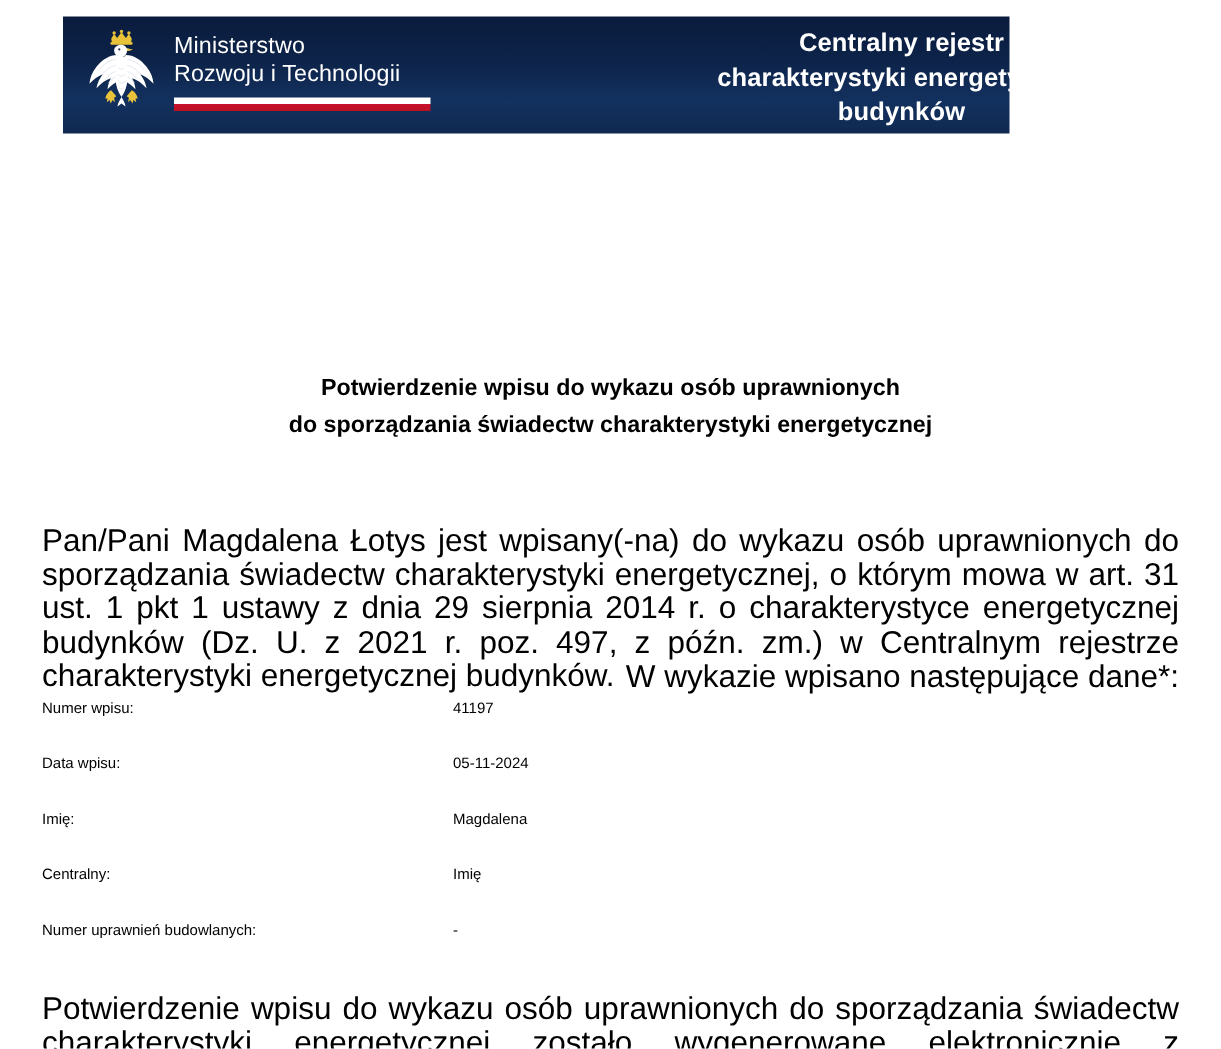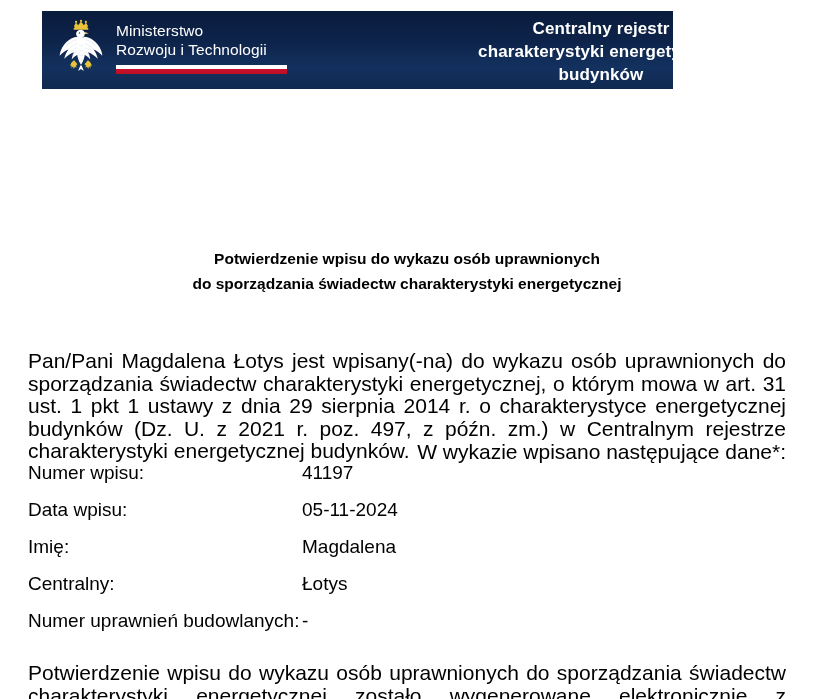--- a/index.html
+++ b/index.html
@@ -113,21 +113,21 @@
 
   
   .data-table {
     position: absolute;
     left: 28px;
     top: 464px;
     width: 560px;
     border-collapse: collapse;
   }
   .data-table td {
-    font-size: 19px;
+    font-size: 10px;
     line-height: 18px;
     padding: 0 0 19px 0;
     vertical-align: top;
     white-space: nowrap;
   }
   .data-table td.label { width: 274px; }
   .data-table td.value { width: 286px; }
 </style>
 </head>
 <body>
@@ -211,21 +211,21 @@
       <tr>
         <td class="label">Data wpisu:</td>
         <td class="value">05-11-2024</td>
       </tr>
       <tr>
         <td class="label">Imię:</td>
         <td class="value">Magdalena</td>
       </tr>
       <tr>
         <td class="label">Centralny:</td>
-        <td class="value">Łotys</td>
+        <td class="value">Imię</td>
       </tr>
       <tr>
         <td class="label">Numer uprawnień budowlanych:</td>
         <td class="value">-</td>
       </tr>
     </tbody>
 </table>
 
 <p class="para para-footer">Potwierdzenie wpisu do wykazu osób uprawnionych do sporządzania świadectw charakterystyki energetycznej zostało wygenerowane elektronicznie z Centralnego rejestru charakterystyki energetycznej budynków w dniu 27-06-2025r.</p>
 

